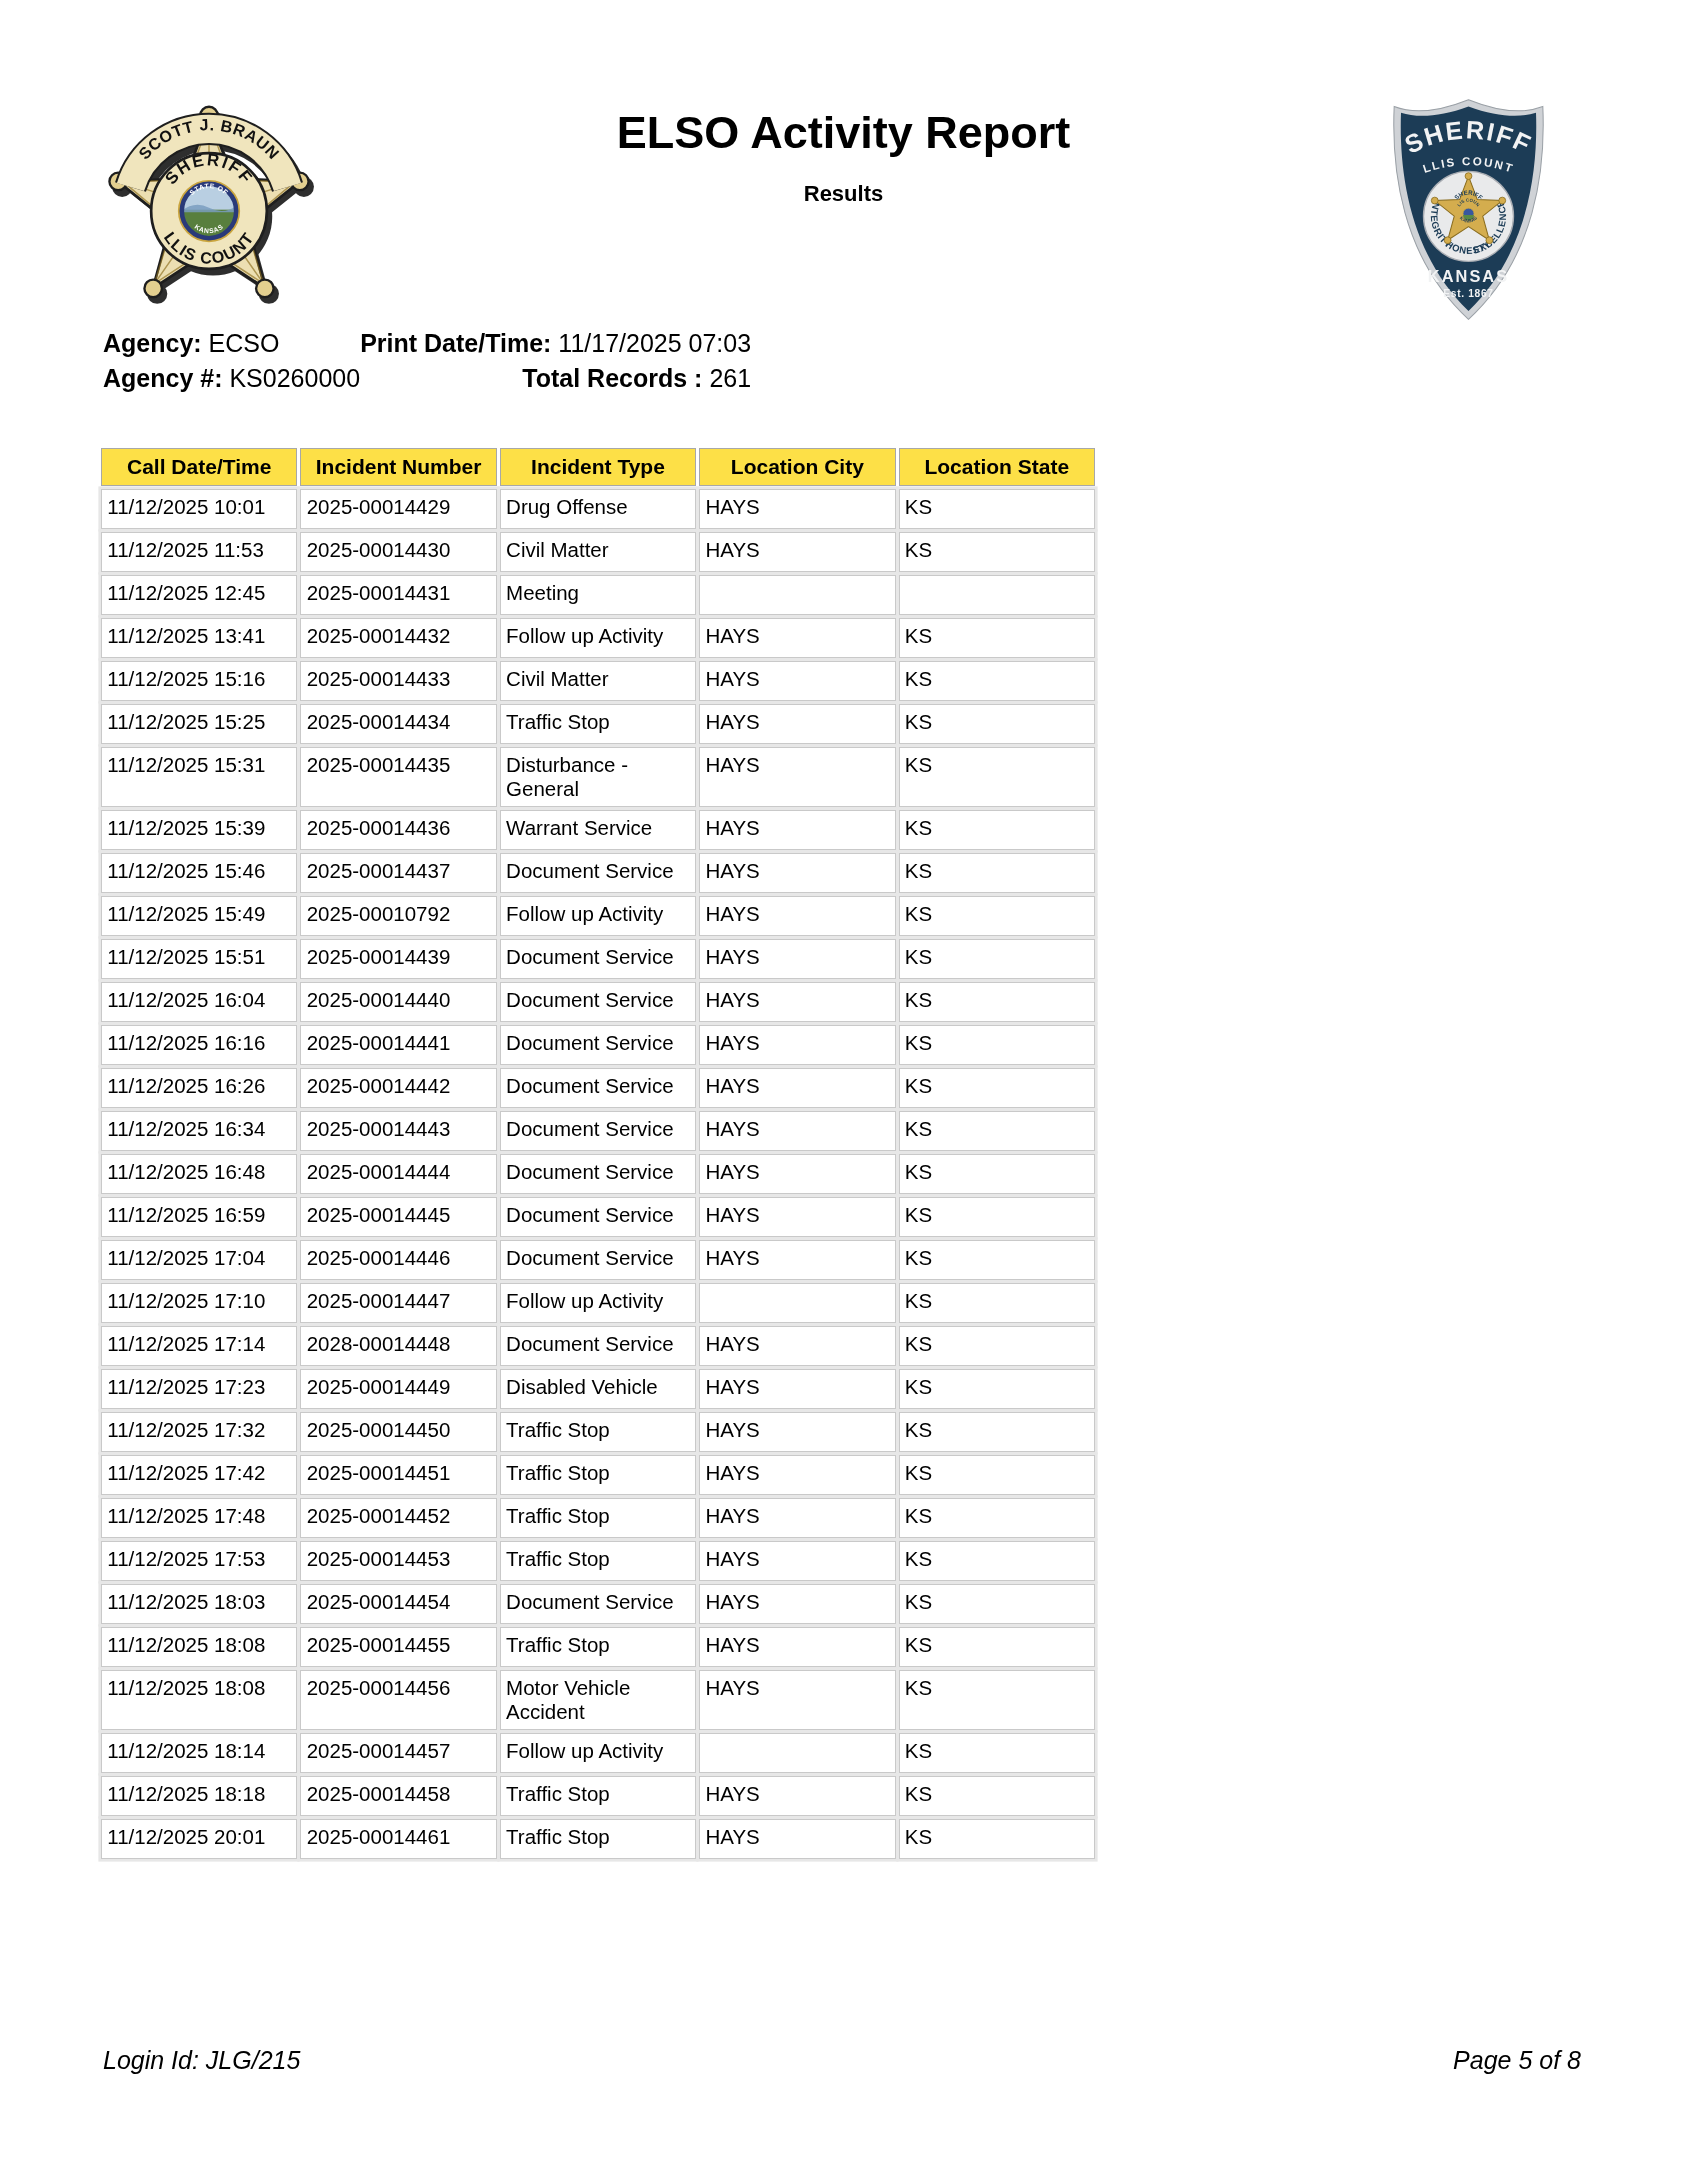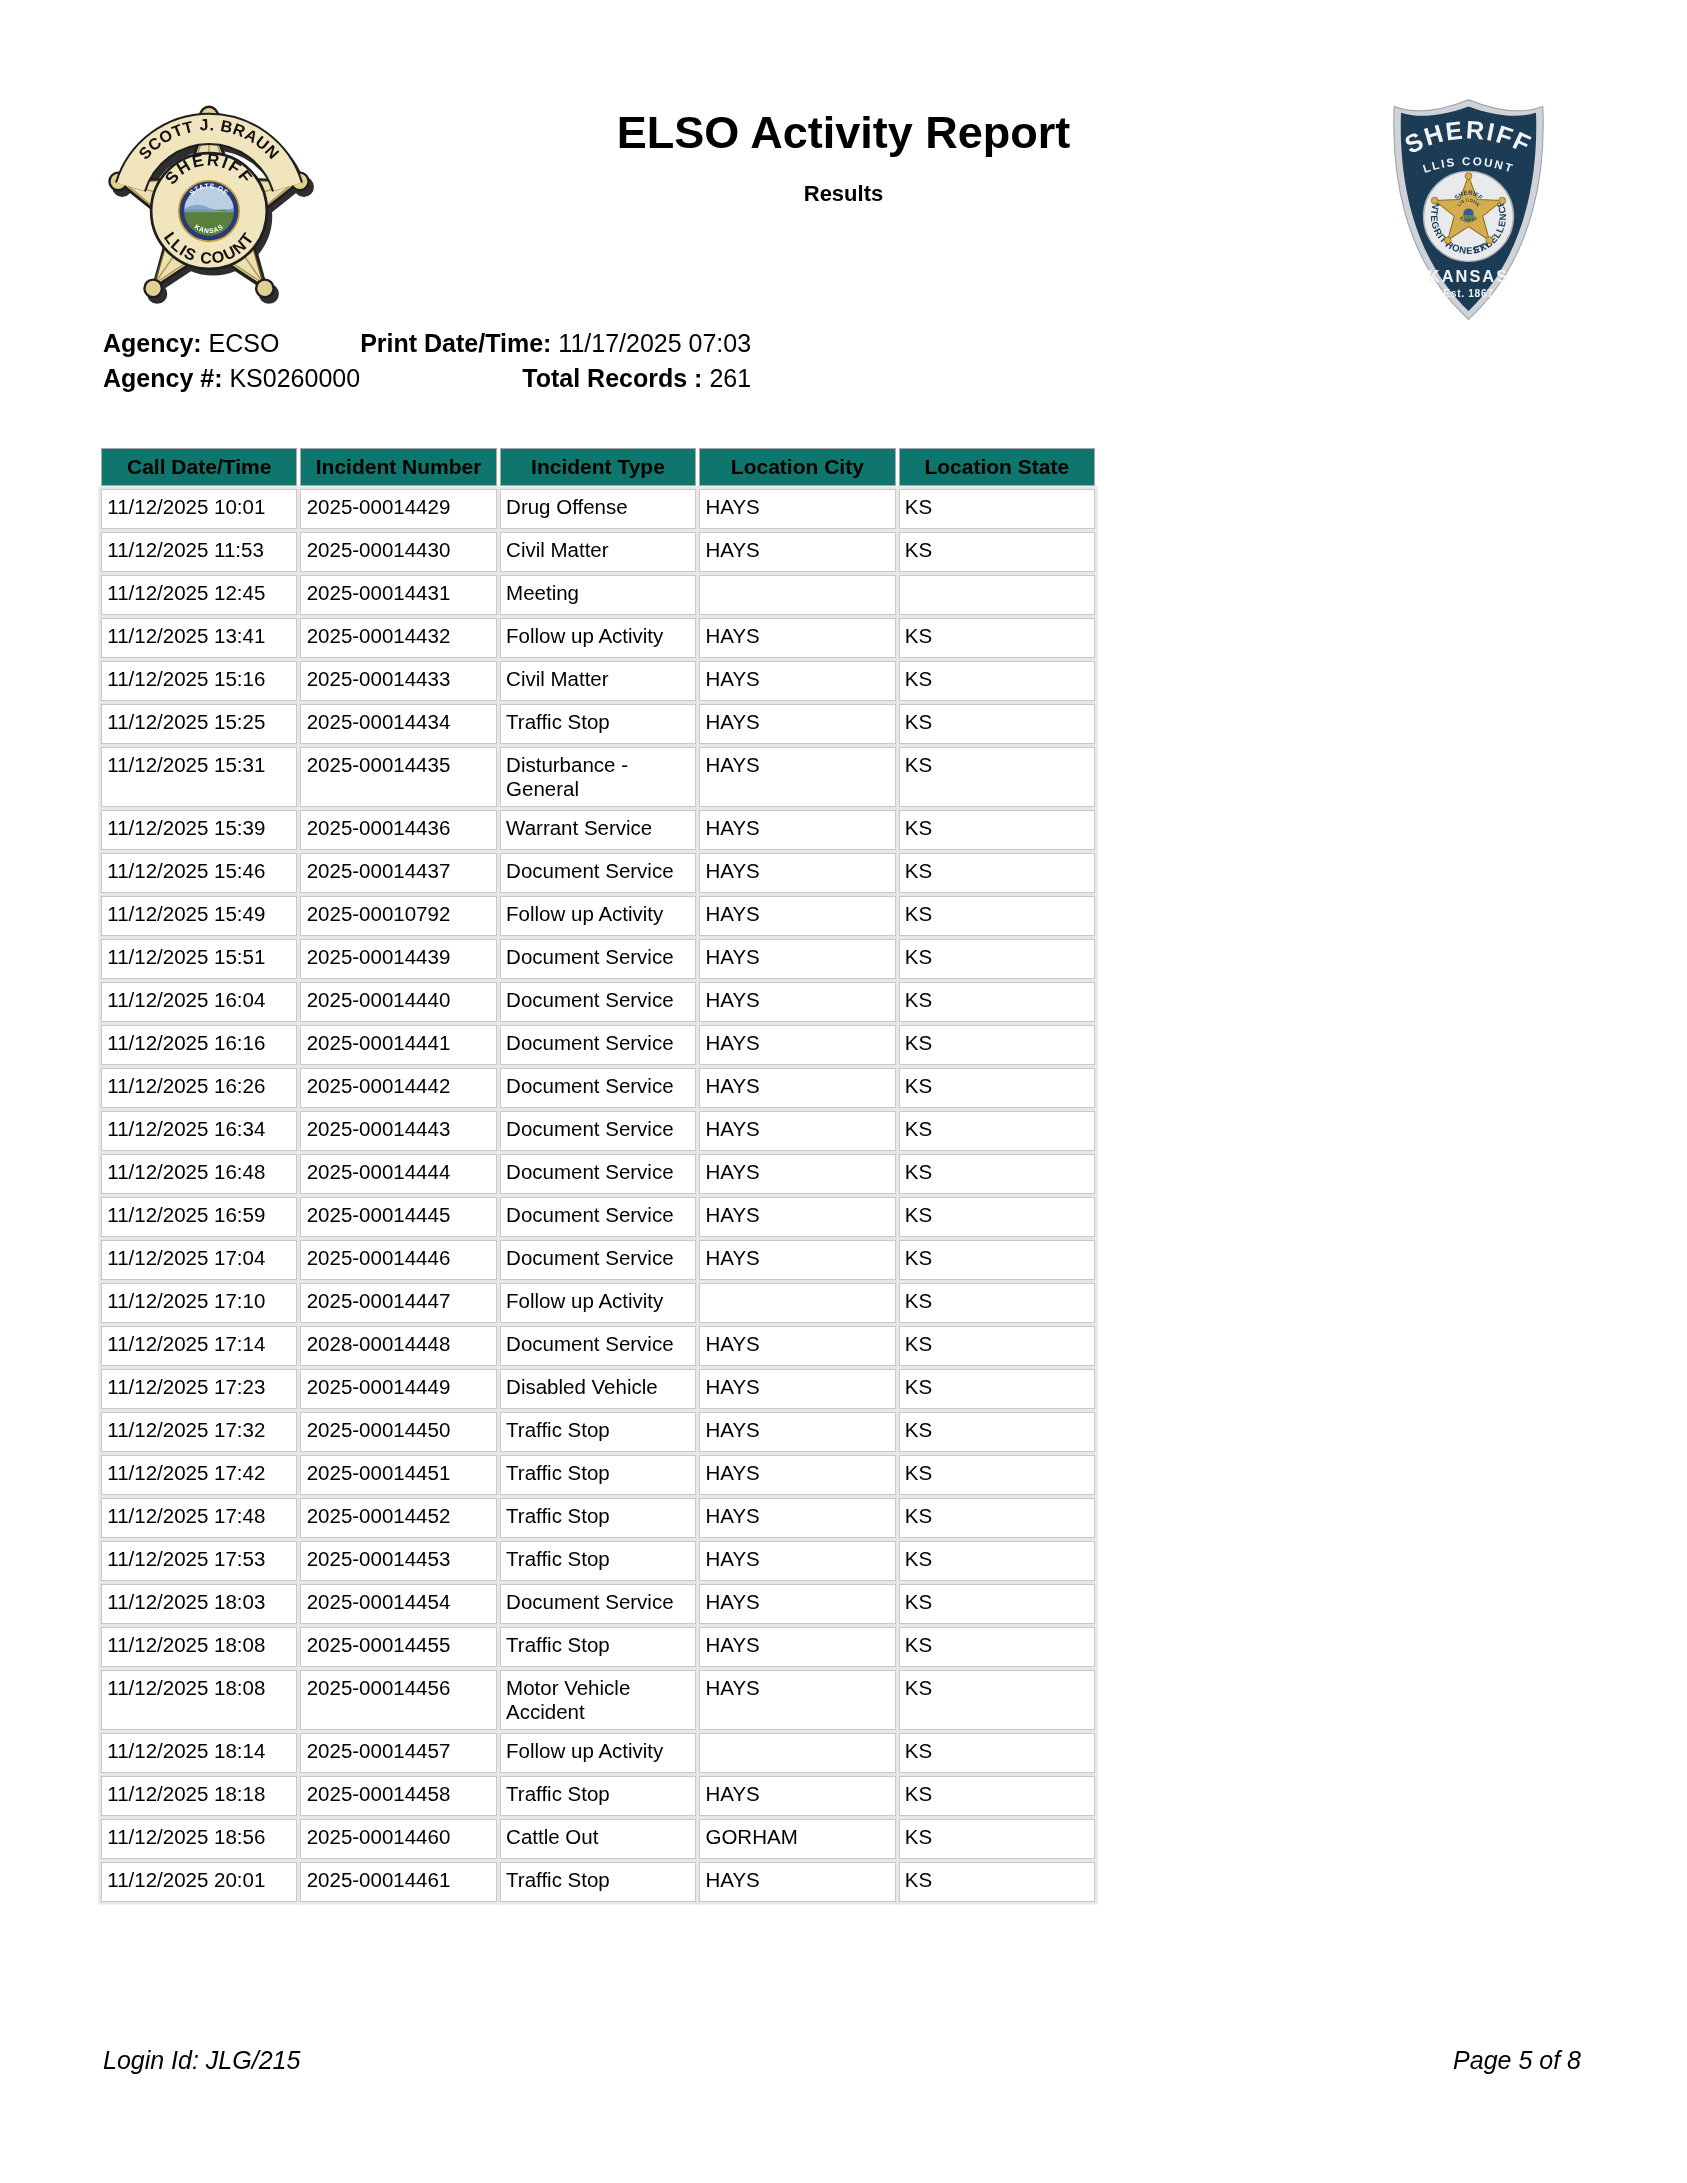--- a/index.html
+++ b/index.html
@@ -20,21 +20,21 @@
   }
   .info-right { text-align:right; }
   .lbl { font-weight:bold; }
   
   table.report-table {
     position:absolute; left:98px; top:445px; width:1000px;
     border-collapse:separate; border-spacing:3.3px; table-layout:fixed;
     font-size:20.5px;
   }
   .report-table th {
-    box-sizing:border-box; height:38px; background:#0f766e;
+    box-sizing:border-box; height:38px; background:#fde047;
     border:0.7px solid #a8a8a8; font-weight:bold; font-size:21px;
     text-align:center; vertical-align:middle; padding:0 2.6px;
   }
   .report-table td {
     box-sizing:border-box; height:40px; background:#ffffff;
     border:0.7px solid #c9c9c9; box-shadow:0 0 0 2.6px #e7e7e7;
     vertical-align:top; padding:4.6px 5.3px; line-height:24.5px;
     overflow:hidden;
   }
   .report-table td:nth-child(1), .report-table td:nth-child(2),
@@ -425,27 +425,20 @@
           <td>KS</td>
         </tr>
         <tr>
           <td>11/12/2025 18:18</td>
           <td>2025-00014458</td>
           <td>Traffic Stop</td>
           <td>HAYS</td>
           <td>KS</td>
         </tr>
         <tr>
-          <td>11/12/2025 18:56</td>
-          <td>2025-00014460</td>
-          <td>Cattle Out</td>
-          <td>GORHAM</td>
-          <td>KS</td>
-        </tr>
-        <tr>
           <td>11/12/2025 20:01</td>
           <td>2025-00014461</td>
           <td>Traffic Stop</td>
           <td>HAYS</td>
           <td>KS</td>
         </tr>
       </tbody>
   </table>
 
   <div class="footer">

